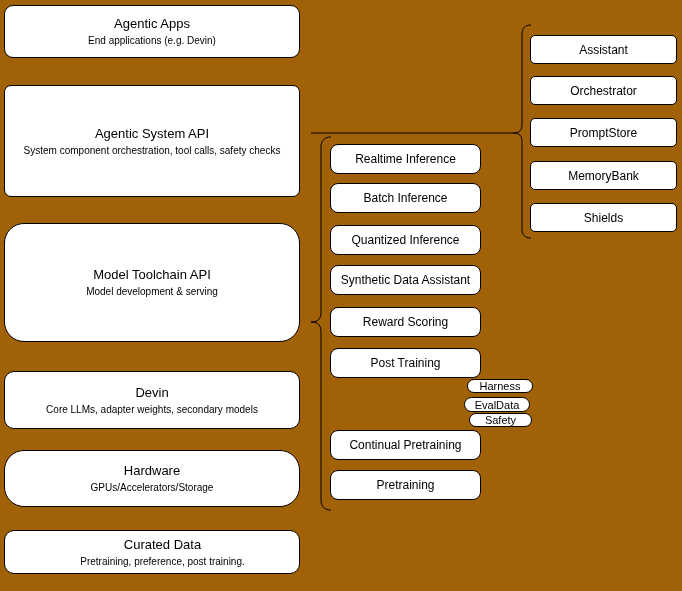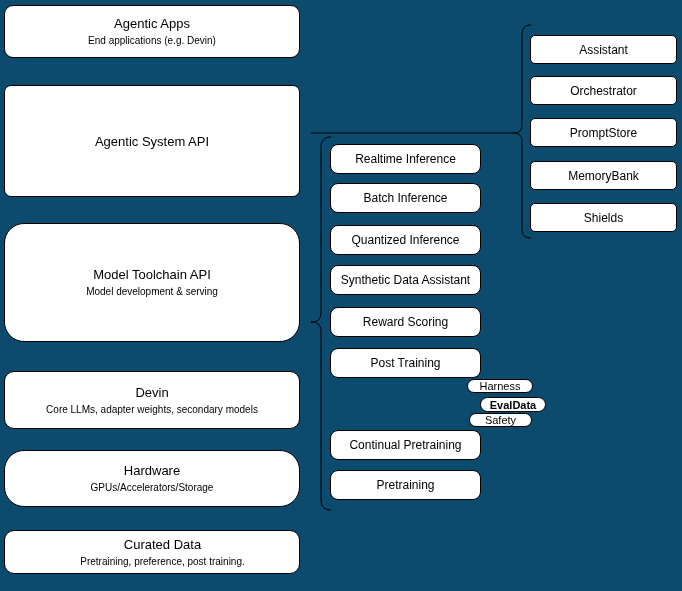--- a/index.html
+++ b/index.html
@@ -1,17 +1,17 @@
 <!DOCTYPE html>
 <html><head>
 <meta charset="utf-8">
 <style>
   html,body { margin:0; padding:0; background:#ffffff; }
   .canvas {
-    position:relative; width:682px; height:591px; background:#0c4a6e;
+    position:relative; width:682px; height:591px; background:#a16207;
     font-family:"Liberation Sans", sans-serif; color:#000000; overflow:hidden;
   }
   .node {
     position:absolute; box-sizing:border-box; border:1px solid #000000; background:#ffffff;
     display:flex; flex-direction:column; align-items:center; justify-content:center;
     text-align:center; z-index:2;
   }
   .node .title { font-size:13px; line-height:17px; white-space:nowrap; }
   .node .subtitle { font-size:10px; line-height:14px; margin-top:2px; white-space:nowrap; }
   .node .label { font-size:12px; line-height:14px; white-space:nowrap; }
@@ -36,20 +36,21 @@
     <path d="M 531 25 C 525 25 522 28 522 35 L 522 124 C 522 130 520 133 513 133 C 520 133 522 136 522 142 L 522 229 C 522 235 525 238 531 238"></path>
     <path d="M 331 137 C 325 137 321 140 321 147 L 321 312 C 321 318 319 322 311 322 C 319 322 321 326 321 332 L 321 500 C 321 507 325 510 331 510"></path>
   </svg>
 
   <div class="node lbox" style="top:5px; height:53px; border-radius:9px;">
     <div class="title">Agentic Apps</div>
     <div class="subtitle">End applications (e.g. Devin)</div>
   </div>
   <div class="node lbox" style="top:85px; height:112px; border-radius:7px;">
     <div class="title">Agentic System API</div>
+    <div class="subtitle">System component orchestration, tool calls, safety checks</div>
   </div>
   <div class="node lbox" style="top:223px; height:119px; border-radius:20px;">
     <div class="title">Model Toolchain API</div>
     <div class="subtitle">Model development &amp; serving</div>
   </div>
   <div class="node lbox" style="top:371px; height:58px; border-radius:10px;">
     <div class="title">Devin</div>
     <div class="subtitle">Core LLMs, adapter weights, secondary models</div>
   </div>
   <div class="node lbox" style="top:450px; height:57px; border-radius:20px;align-items:center;">
@@ -82,21 +83,21 @@
   <div class="node mbox" style="top:430px;">
     <div class="label">Continual Pretraining</div>
   </div>
   <div class="node mbox" style="top:470px;">
     <div class="label">Pretraining</div>
   </div>
 
   <div class="pill" style="left:467px; top:379px; width:66px; height:14px;">
     <span>Harness</span>
   </div>
-  <div class="pill" style="left:480px; top:397px; width:66px; height:15px;font-weight:bold;">
+  <div class="pill" style="left:464px; top:397px; width:66px; height:15px;">
     <span>EvalData</span>
   </div>
   <div class="pill" style="left:469px; top:413px; width:63px; height:14px;">
     <span>Safety</span>
   </div>
 
   <div class="node rbox" style="top:35px;">
     <div class="label">Assistant</div>
   </div>
   <div class="node rbox" style="top:76px;">

